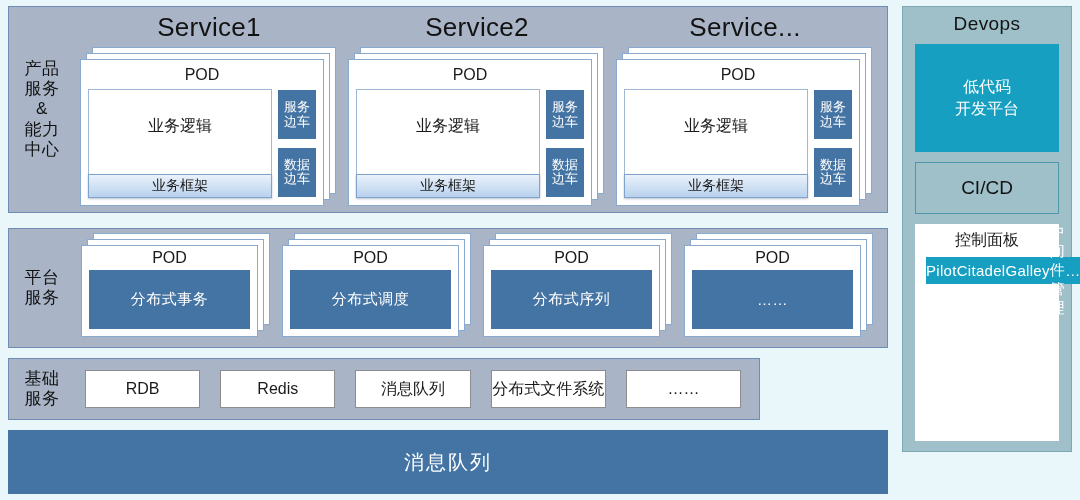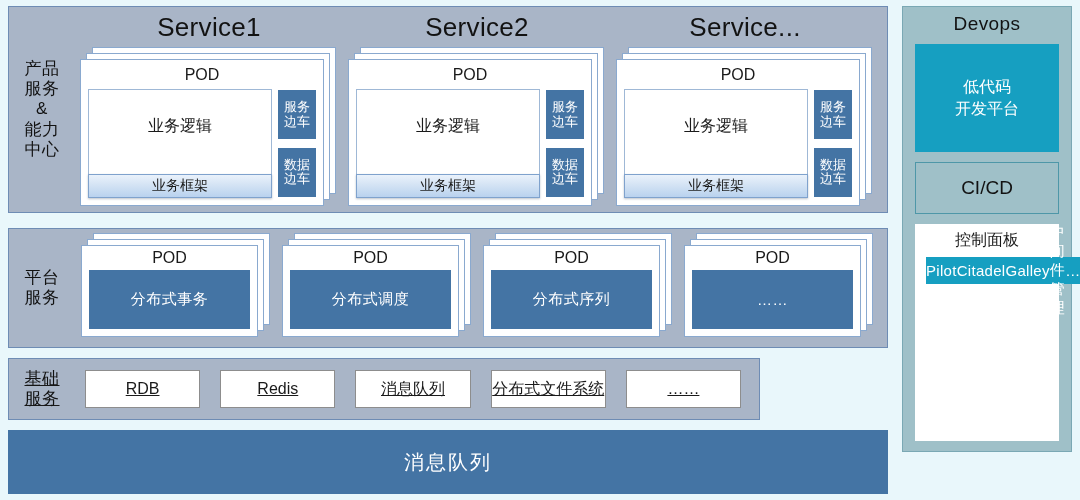--- a/index.html
+++ b/index.html
@@ -34,21 +34,21 @@
     position: absolute;
     left: 0;
     background: #a9b5c7;
     border: 1px solid #6e8cb4;
     box-sizing: border-box;
     display: flex;
     align-items: stretch;
   }
   .row-services { top: 0;   width: 880px; height: 207px; }
   .row-platform { top: 222px; width: 880px; height: 120px; }
-  .row-infra    { top: 352px; width: 752px; height: 62px; text-decoration: underline;  }
+  .row-infra    { top: 352px; width: 752px; height: 62px;  }
 
   .row-label {
     flex: 0 0 66px;
     display: flex;
     align-items: center;
     justify-content: center;
     text-align: center;
     font-size: 17px;
     line-height: 1.18;
     color: #121212;

